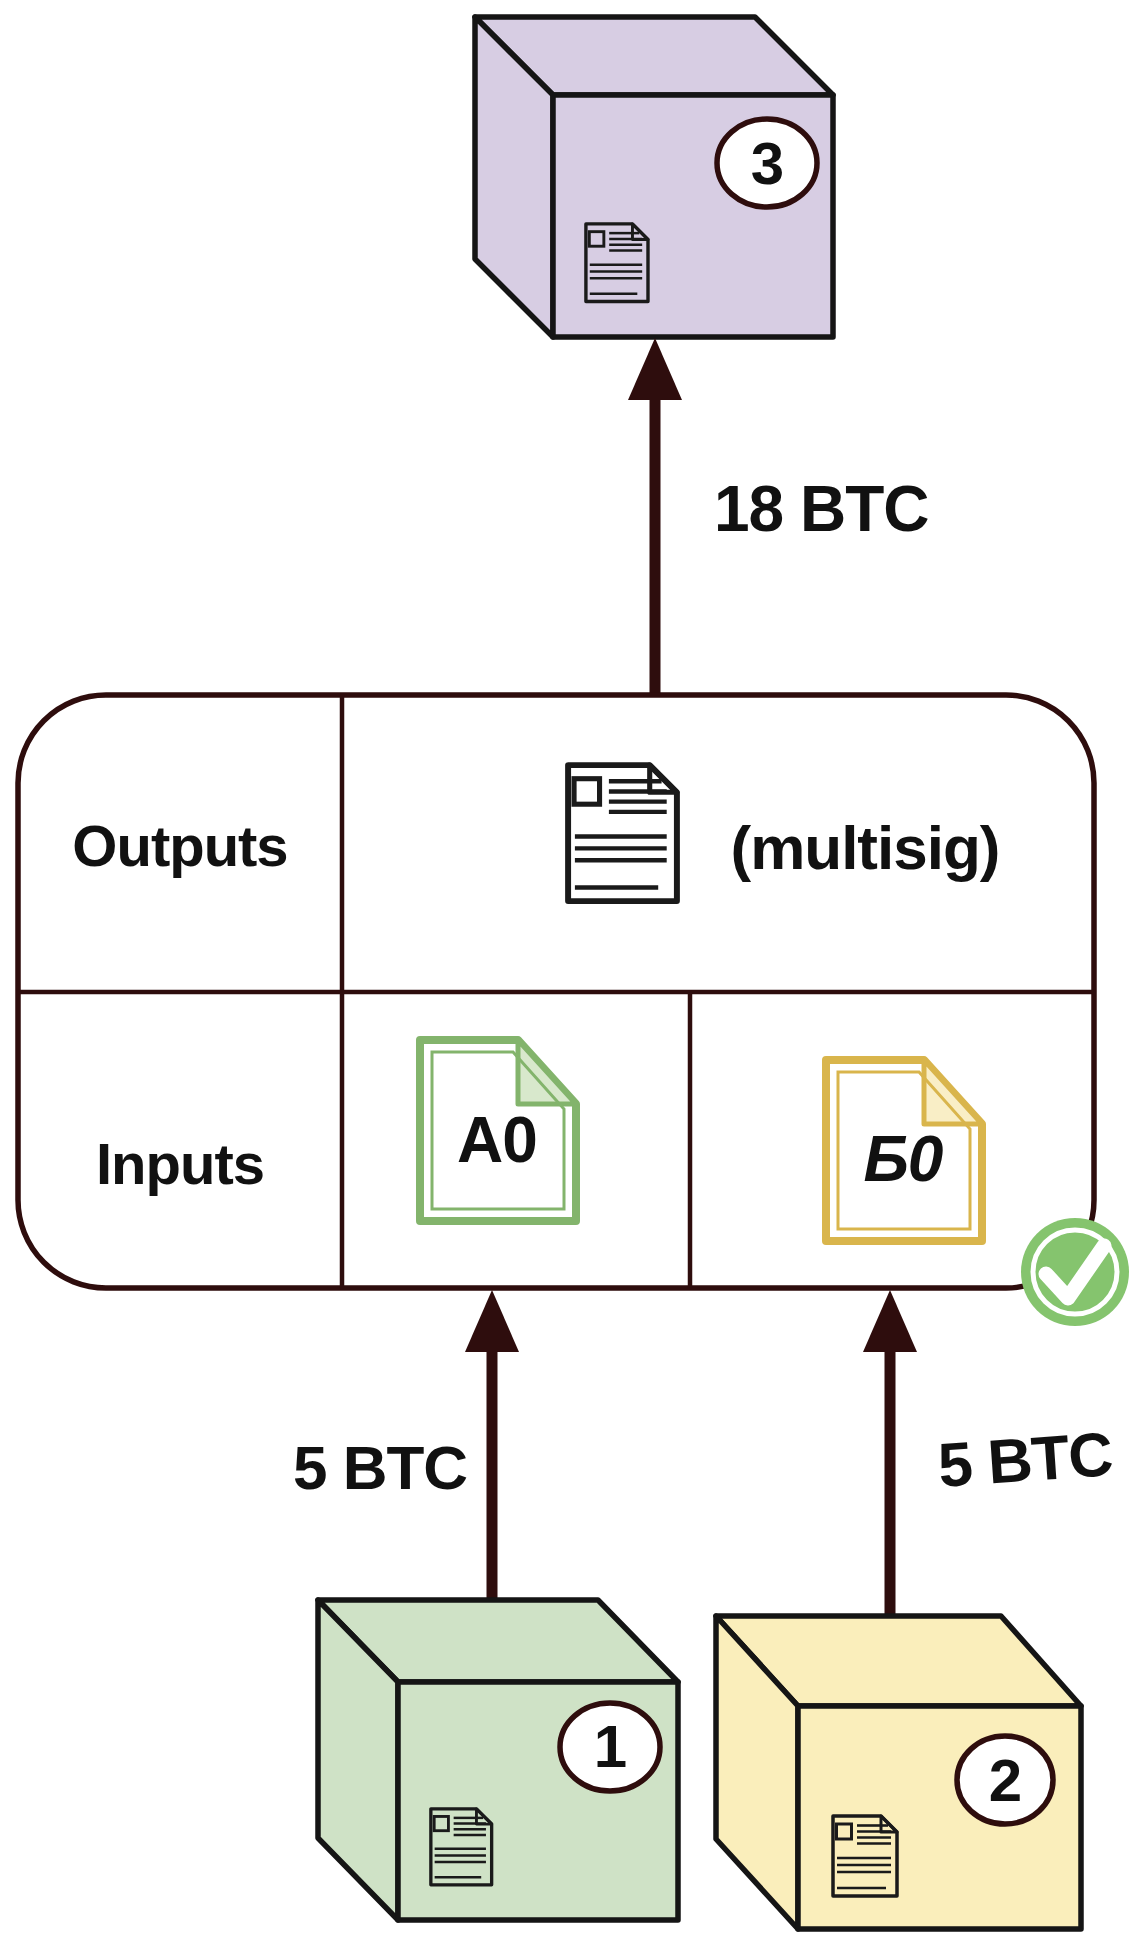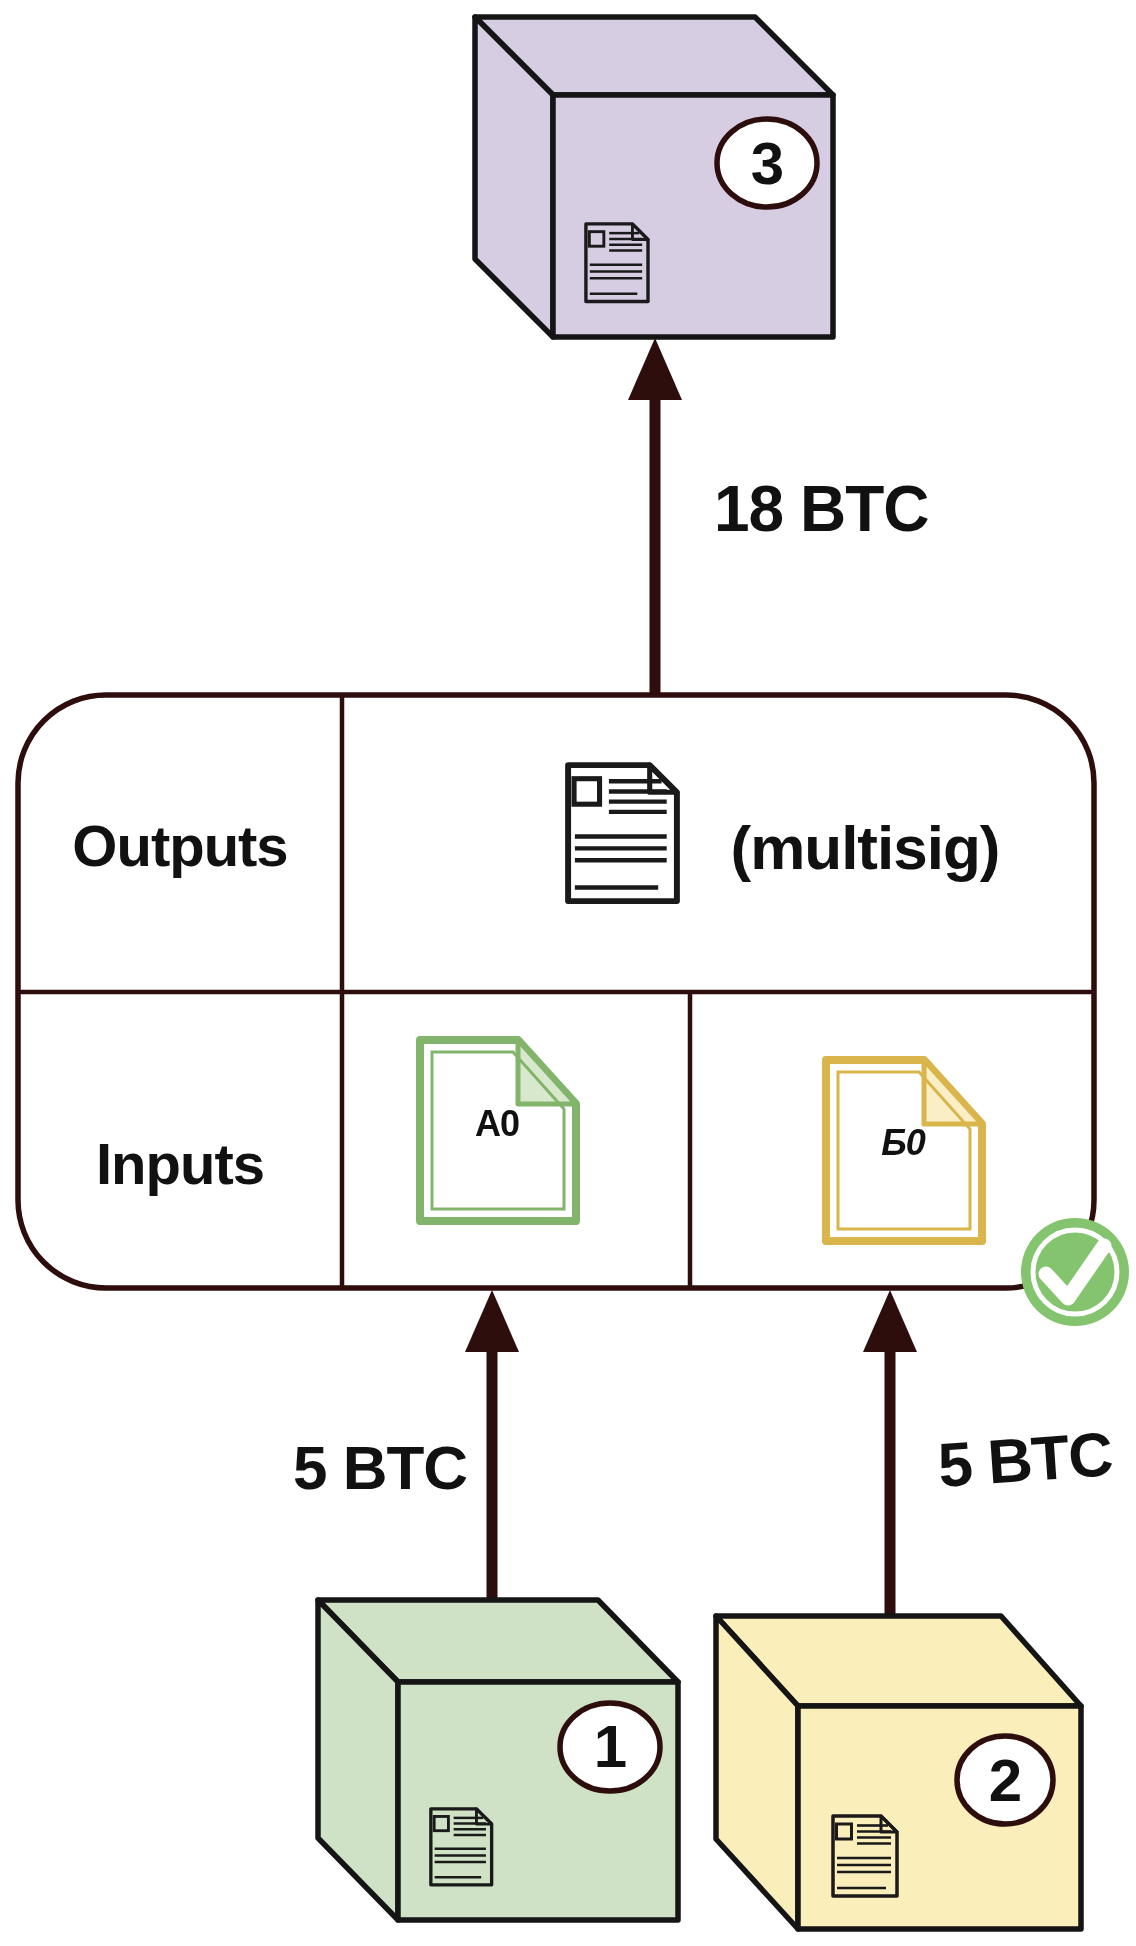--- a/index.html
+++ b/index.html
@@ -15,21 +15,21 @@
   .badge{fill:#ffffff;stroke:var(--ink,#2e0d0d);stroke-width:5.5;}
   .tableline{stroke:var(--ink,#2e0d0d);fill:none;}
   .arrow-shaft{stroke:var(--ink,#2e0d0d);stroke-width:11;}
   .arrow-head{fill:var(--ink,#2e0d0d);}
   .doc{stroke:#1a1a1a;fill:none;}
   .lbl{position:absolute;font-weight:700;letter-spacing:-1px;white-space:nowrap;}
   .center{text-align:center;}
   .num{font-size:60px;}
   .amount{font-size:62px;}
   .rowlab{font-size:58px;}
-  .filelab{font-size:36px;}
+  .filelab{font-size:64px;}
 </style>
 </head>
 <body>
 
 <div class="stage">
 
   <svg class="layer" viewBox="0 0 1136 1946" xmlns="http://www.w3.org/2000/svg">
     <defs>
       <g id="doc-icon">
         <path d="M3,3 H51 L67,19 V83 H3 Z" class="doc" stroke-width="3.5" stroke-linejoin="round"></path>

